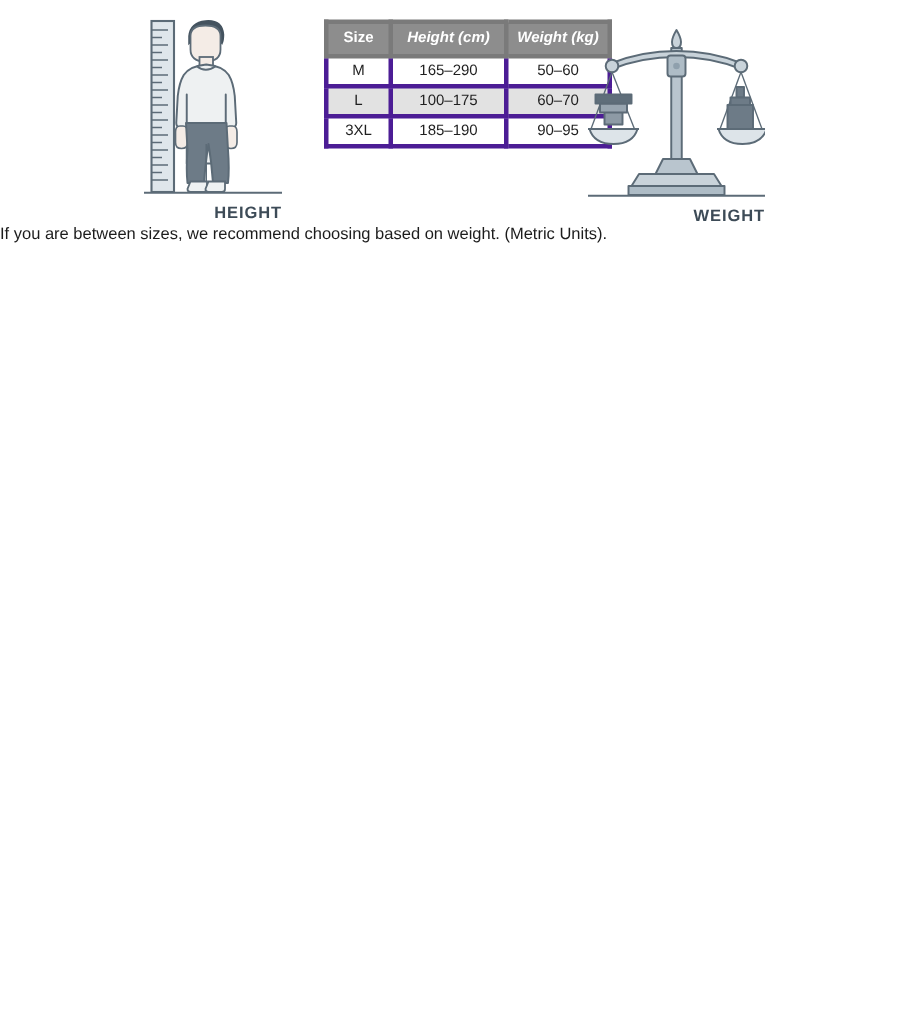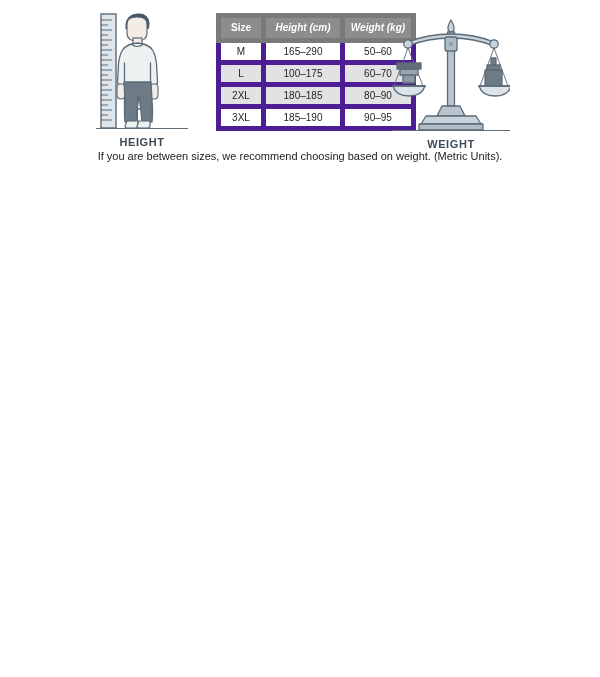--- a/index.html
+++ b/index.html
@@ -52,39 +52,39 @@
     top: 2px;
     width: 118px;
     height: 138px;
   }
 
   .illus {
     display: block;
   }
 
   .illus-caption {
-    text-align: center;
+    text-align: right;
     font-size: 11px;
     font-weight: bold;
     letter-spacing: 0.6px;
     color: #3d4b57;
     margin-top: 2px;
     font-family: "Liberation Sans", sans-serif;
   }
 
   
   table.size-table {
     border-collapse: collapse;
     width: 168px;
     table-layout: fixed;
     font-family: "Liberation Sans", sans-serif;
   }
   table.size-table th,
   table.size-table td {
-    border: 5px solid #4c1d95;
+    border: 3px solid #4c1d95;
     text-align: center;
     font-size: 10px;
     height: 17px;
     padding: 0 2px;
     line-height: 17px;
     white-space: nowrap;
   }
   table.size-table th {
     background: #8d8d8d;
     color: #ffffff;
@@ -104,21 +104,20 @@
   .col-size { width: 36px; }
   .col-h { width: 70px; font-style: italic; }
   .col-w { width: 62px; font-style: italic; }
 
   
   .note {
     position: absolute;
     left: 0;
     top: 150px;
     width: 600px;
-    text-align: center;
     font-size: 11px;
     color: #1c1c1c;
     font-family: "Liberation Sans", sans-serif;
   }
 </style>
 </head>
 <body>
 
 <div class="sizechart">
 
@@ -195,25 +194,20 @@
           <tr>
             <td>M</td>
             <td>165–290</td>
             <td>50–60</td>
           </tr>
           <tr class="alt">
             <td>L</td>
             <td>100–175</td>
             <td>60–70</td>
           </tr>
-          <tr class="alt">
-            <td>2XL</td>
-            <td>180–185</td>
-            <td>80–90</td>
-          </tr>
           <tr>
             <td>3XL</td>
             <td>185–190</td>
             <td>90–95</td>
           </tr>
         </tbody>
       </table>
     </div>
 
     <div class="panel-weight">

